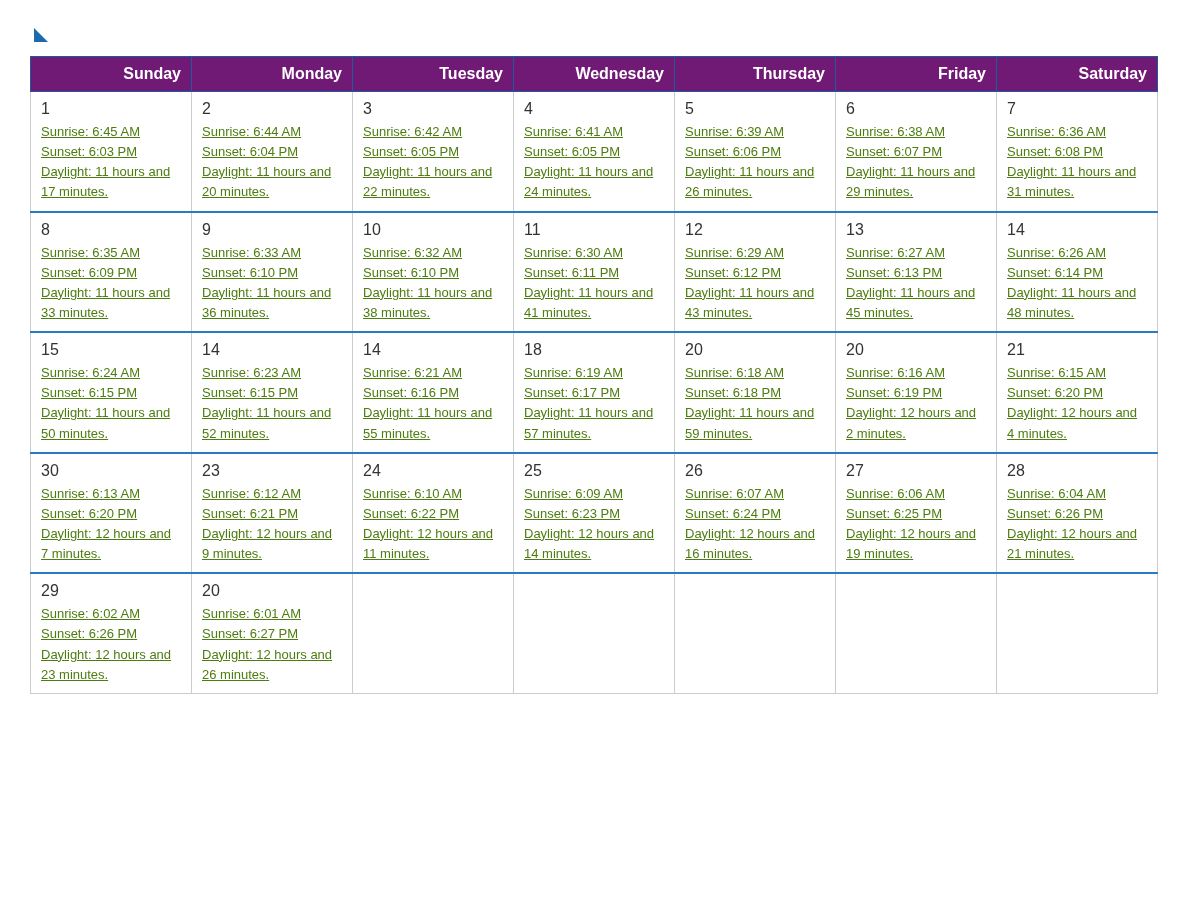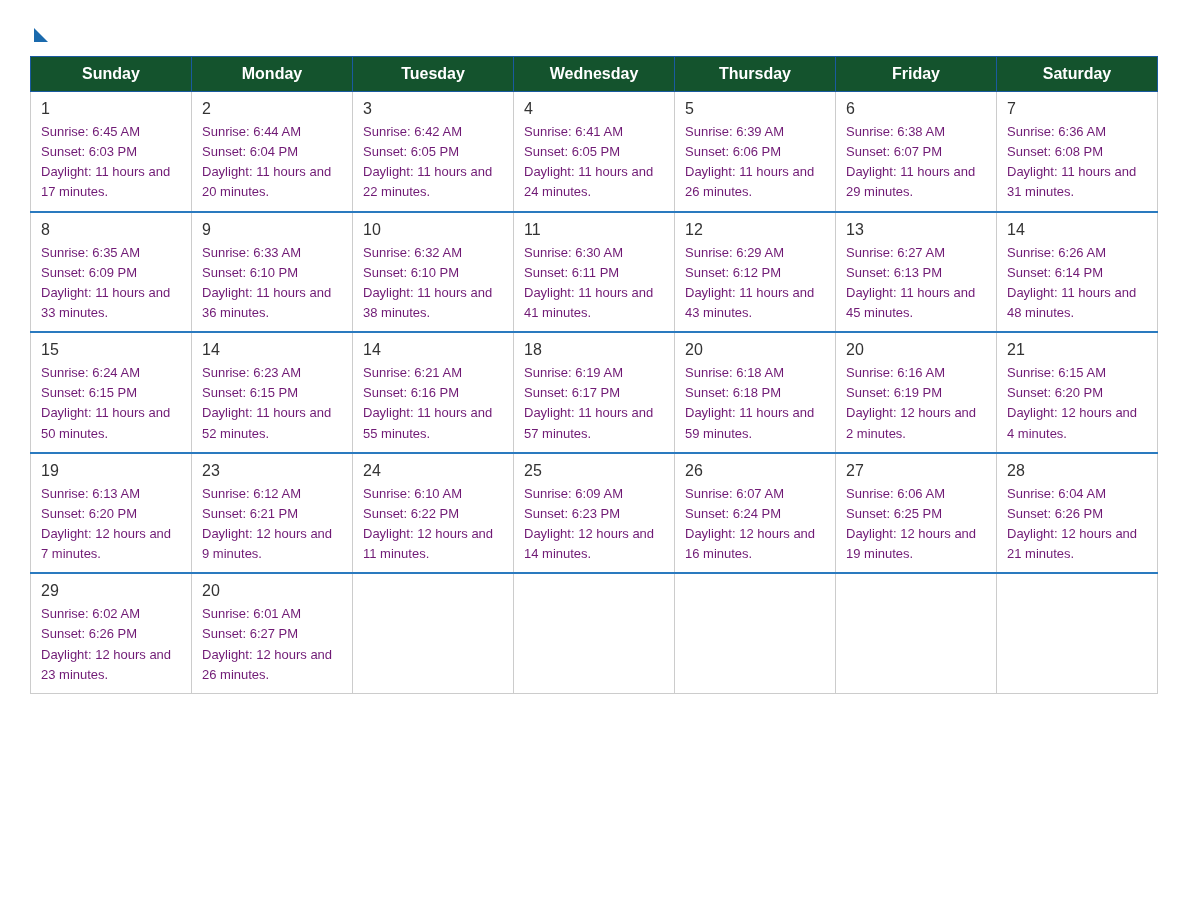--- a/index.html
+++ b/index.html
@@ -60,26 +60,26 @@
       font-size: 20px;
       color: #333;
       margin-top: 4px;
     }
     .calendar {
       width: 100%;
       border-collapse: collapse;
       border: 1px solid #aaa;
     }
     .calendar th {
-      background-color: #14532d;
+      background-color: #701a75;
       color: #fff;
       font-size: 16px;
       font-weight: bold;
       padding: 8px 10px;
-      text-align: center;
+      text-align: right;
       border: 1px solid #1a5a9f;
     }
     .calendar td {
       vertical-align: top;
       padding: 8px 10px;
       border: 1px solid #ccc;
       width: 14.28%;
       font-size: 13px;
       color: #333;
       min-height: 100px;
@@ -89,21 +89,22 @@
     }
     .day-number {
       font-size: 16px;
       font-weight: normal;
       margin-bottom: 4px;
       display: block;
     }
     .day-info {
       font-size: 13px;
       line-height: 1.55;
-      color: #701a75;
+      color: #4d7c0f;
+      text-decoration: underline;
     }
     .empty-cell {
       background: #fff;
     }
   </style>
 </head>
 <body>
 
 <div class="header-area">
   <div class="logo">
@@ -217,21 +218,21 @@
           <span class="day-number">20</span>
 <div class="day-info">Sunrise: 6:16 AM<br>Sunset: 6:19 PM<br>Daylight: 12 hours and 2 minutes.</div>
         </td>
         <td>
           <span class="day-number">21</span>
 <div class="day-info">Sunrise: 6:15 AM<br>Sunset: 6:20 PM<br>Daylight: 12 hours and 4 minutes.</div>
         </td>
       </tr>
       <tr>
         <td>
-          <span class="day-number">19</span>
+          <span class="day-number">30</span>
 <div class="day-info">Sunrise: 6:13 AM<br>Sunset: 6:20 PM<br>Daylight: 12 hours and 7 minutes.</div>
         </td>
         <td>
           <span class="day-number">23</span>
 <div class="day-info">Sunrise: 6:12 AM<br>Sunset: 6:21 PM<br>Daylight: 12 hours and 9 minutes.</div>
         </td>
         <td>
           <span class="day-number">24</span>
 <div class="day-info">Sunrise: 6:10 AM<br>Sunset: 6:22 PM<br>Daylight: 12 hours and 11 minutes.</div>
         </td>

